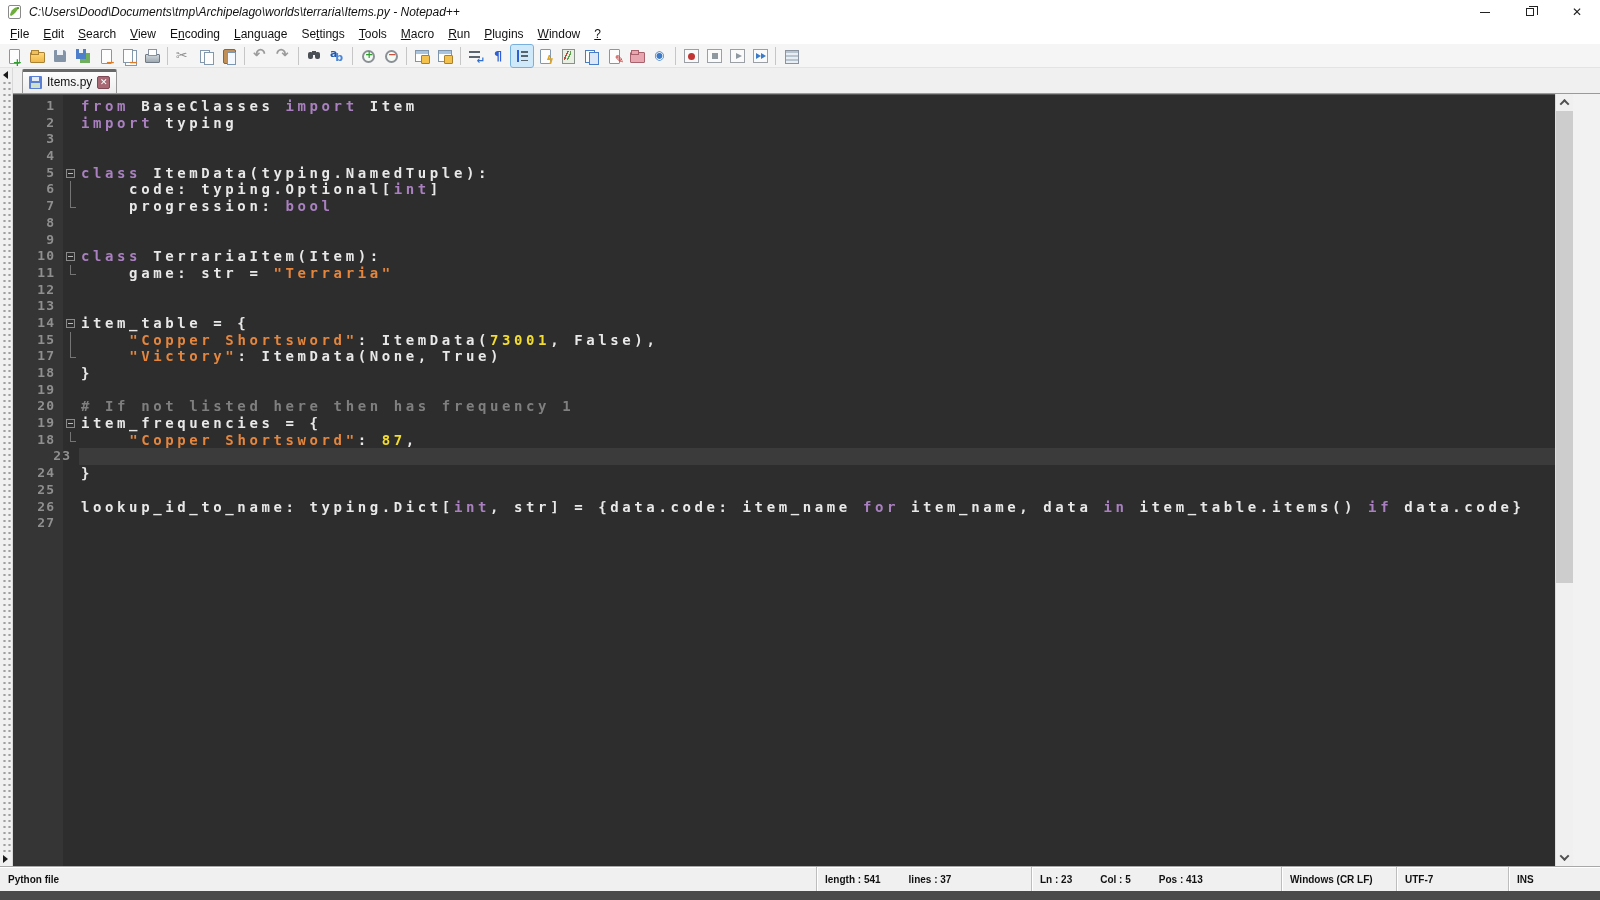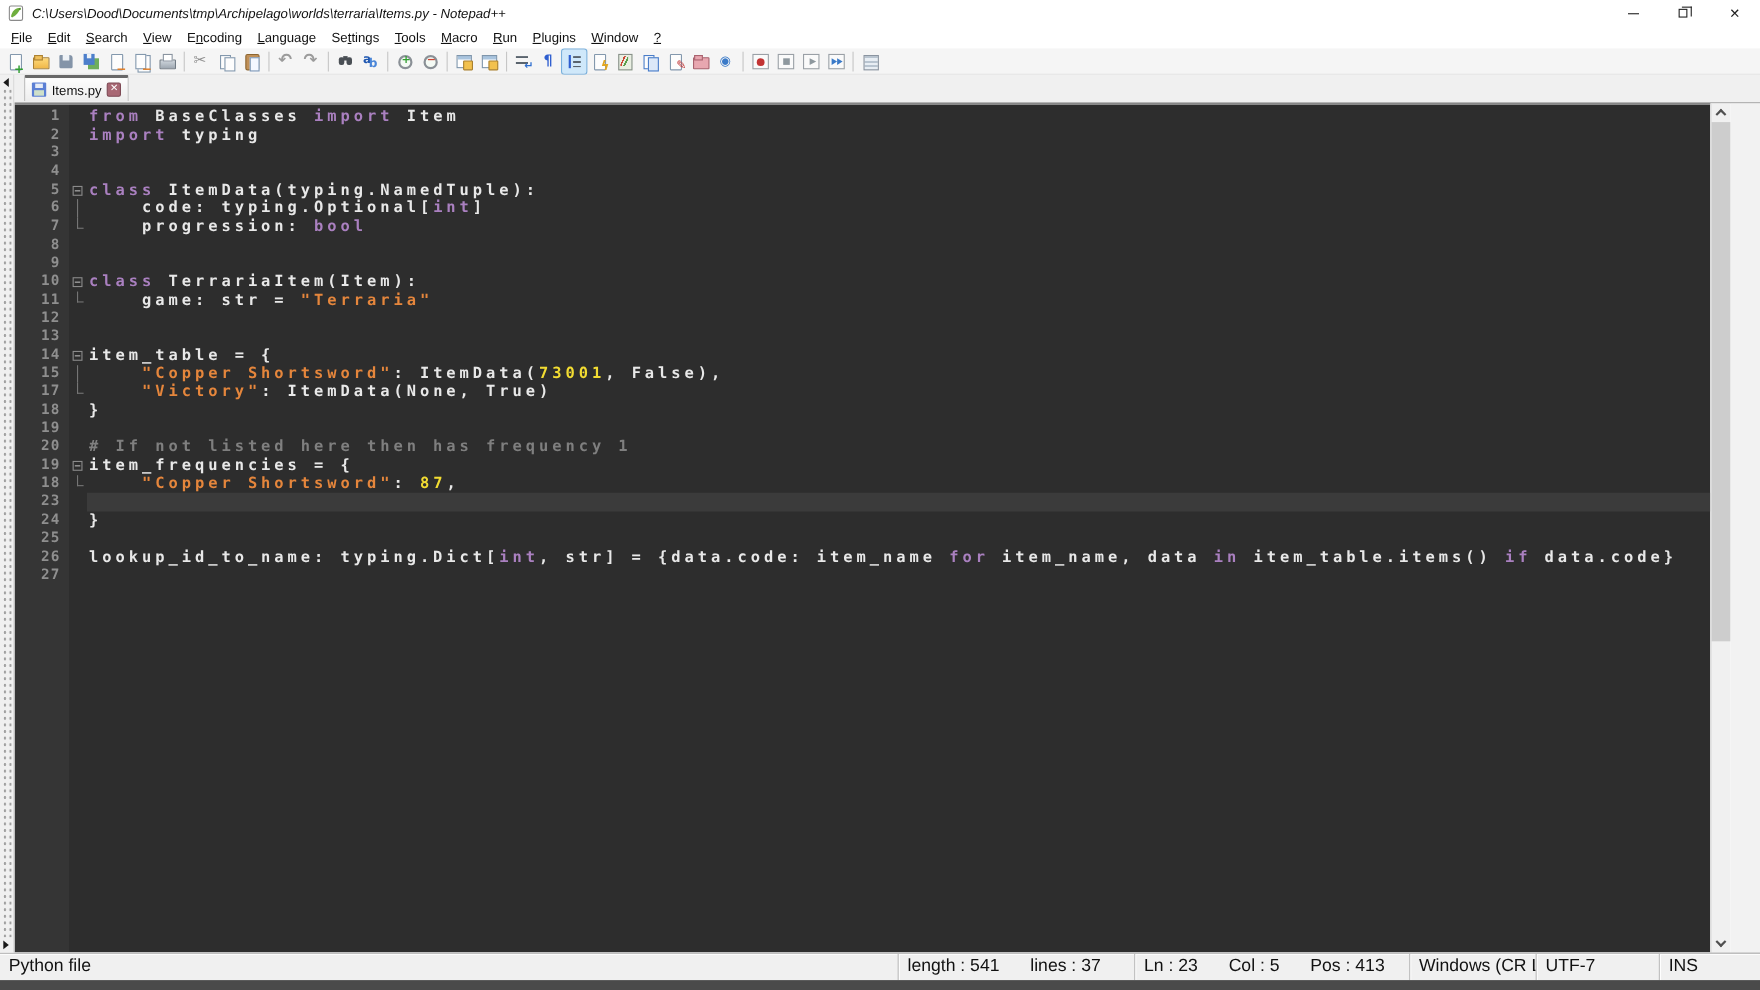--- a/index.html
+++ b/index.html
@@ -84,36 +84,36 @@
   .mainrow { flex:1; display:flex; min-height:0; }
   .dockstrip { width:13px; flex:none; background:#f0f0f0; position:relative; border-right:1px solid #d9d9d9; }
   .dock-dots { position:absolute; left:2px; top:12px; bottom:14px; width:9px;
     background-image:radial-gradient(circle,#a0a0a0 1px,transparent 1.3px); background-size:5px 6px; }
   .dock-arrow-top { position:absolute; left:3px; top:3px; width:0; height:0; border-right:5px solid #1a1a1a; border-top:4px solid transparent; border-bottom:4px solid transparent; }
   .dock-arrow-bottom { position:absolute; left:3px; bottom:3px; width:0; height:0; border-left:5px solid #1a1a1a; border-top:4px solid transparent; border-bottom:4px solid transparent; }
 
   .contentcol { flex:1; display:flex; flex-direction:column; min-width:0; }
 
   
-  .tabbar { height:26px; flex:none; background:#f0f0f0; display:flex; align-items:flex-start; padding-left:9px; border-bottom:1px solid #9a9a9a; }
+  .tabbar { height:26px; flex:none; background:#f0f0f0; display:flex; align-items:center; padding-left:9px; border-bottom:1px solid #9a9a9a; }
   .tab { height:24px; display:flex; align-items:center; gap:5px; padding:0 6px 0 6px; background:linear-gradient(#fdfdfd,#ededed); border:1px solid #989898; border-bottom:none; border-top:3px solid #686868; border-radius:2px 2px 0 0; }
   .tab-label { font-size:12px; color:#111; white-space:nowrap; }
   .tab-floppy { width:13px; height:13px; background:#5b7fd4; border-radius:1px; position:relative; flex:none; }
   .tab-floppy::before { content:""; position:absolute; left:3px; top:1px; width:7px; height:4px; background:#e6ecf6; }
   .tab-floppy::after { content:""; position:absolute; left:2px; bottom:1px; width:9px; height:5px; background:#cfe0c9; }
   .tab-close { width:13px; height:13px; background:#a86874; border:1px solid #7e4a55; border-radius:2px; position:relative; flex:none; }
   .tab-close::before { content:"\2715"; position:absolute; left:0; top:0; right:0; bottom:0; color:#fff; font:bold 9px/11px "DejaVu Sans",sans-serif; text-align:center; }
 
   
   .editorrow { flex:1; display:flex; min-height:0; }
   .editor { flex:1; background:var(--editor-bg,#2d2d2d); overflow:hidden; border-top:1px solid #555; }
   .code-area { min-height:100%; padding-top:3px;
     background:linear-gradient(90deg, var(--margin-bg,#353535) 0 50px, var(--editor-bg,#2d2d2d) 50px); }
   .cl { display:flex; height:16.7px; align-items:stretch; width:100%; }
-  .cl.cur { background:linear-gradient(90deg, transparent 0 66px, var(--curline-bg,#3b3b3b) 66px); }
+  .cl.cur { background:linear-gradient(90deg, transparent 0 66px, var(--curline-bg,#3b3b3b) 66px);padding-left:16px; }
   .ln { width:50px; flex:none; text-align:right; padding-right:8px; color:var(--linenum,#8f8f8f);
     font:bold 13px/16.7px "DejaVu Sans Mono",monospace; letter-spacing:1px; }
   .fold-cell { width:16px; flex:none; position:relative; }
   .fm-start { position:absolute; left:3px; top:4px; width:9px; height:9px; border:1px solid #8a8a8a; background:transparent; display:block; }
   .fm-start::after { content:""; position:absolute; left:1px; top:3px; width:5px; height:1px; background:#b8b8b8; }
   .fm-mid { position:absolute; left:7px; top:0; bottom:0; width:1px; background:#757575; display:block; }
   .fm-end { position:absolute; left:7px; top:0; height:10px; width:6px; border-left:1px solid #757575; border-bottom:1px solid #757575; display:block; }
   .ct { flex:1; white-space:pre; font:bold 14px/16.7px "DejaVu Sans Mono",monospace; letter-spacing:3.6px; padding-left:2px; }
   .c-kw { color:var(--keyword,#aa80c0); }
   .c-str { color:var(--string,#e5863c); }
@@ -124,21 +124,21 @@
   
   .vscroll { width:18px; flex:none; background:#f0f0f0; display:flex; flex-direction:column; border-left:1px solid #dcdcdc; }
   .vs-btn { height:17px; flex:none; display:grid; place-items:center; }
   .chev-up { width:7px; height:7px; border-left:2px solid #505050; border-top:2px solid #505050; transform:rotate(45deg) translate(1px,1px); }
   .chev-down { width:7px; height:7px; border-left:2px solid #505050; border-top:2px solid #505050; transform:rotate(225deg) translate(1px,1px); }
   .vs-track { flex:1; position:relative; }
   .vs-thumb { position:absolute; left:0; right:0; top:0; height:64%; background:#cdcdcd; }
   .rmargin { width:27px; flex:none; background:#f2f2f2; }
 
   
-  .statusbar { height:25px; flex:none; background:#f0f0f0; border-top:1px solid #a8a8a8; box-shadow:inset 0 1px 0 #ffffff; display:flex; align-items:center; font-size:16px; color:#111; }
+  .statusbar { height:25px; flex:none; background:#f0f0f0; border-top:1px solid #a8a8a8; box-shadow:inset 0 1px 0 #ffffff; display:flex; align-items:center; font-size:10px; color:#111;font-weight:bold; }
   .sb-sec { height:100%; display:flex; align-items:center; padding:0 8px; white-space:nowrap; border-left:1px solid #bdbdbd; box-shadow:inset 1px 0 0 #ffffff; overflow:hidden; }
   .sb-sec:first-child { border-left:none; box-shadow:none; flex:1; }
   .sb-sec span { margin-right:28px; }
   .sb-sec span:last-child { margin-right:0; }
   .bottomedge { height:9px; flex:none; background:#4a4a4a; }
 </style>
 </head>
 <body>
 
 <div id="window">

